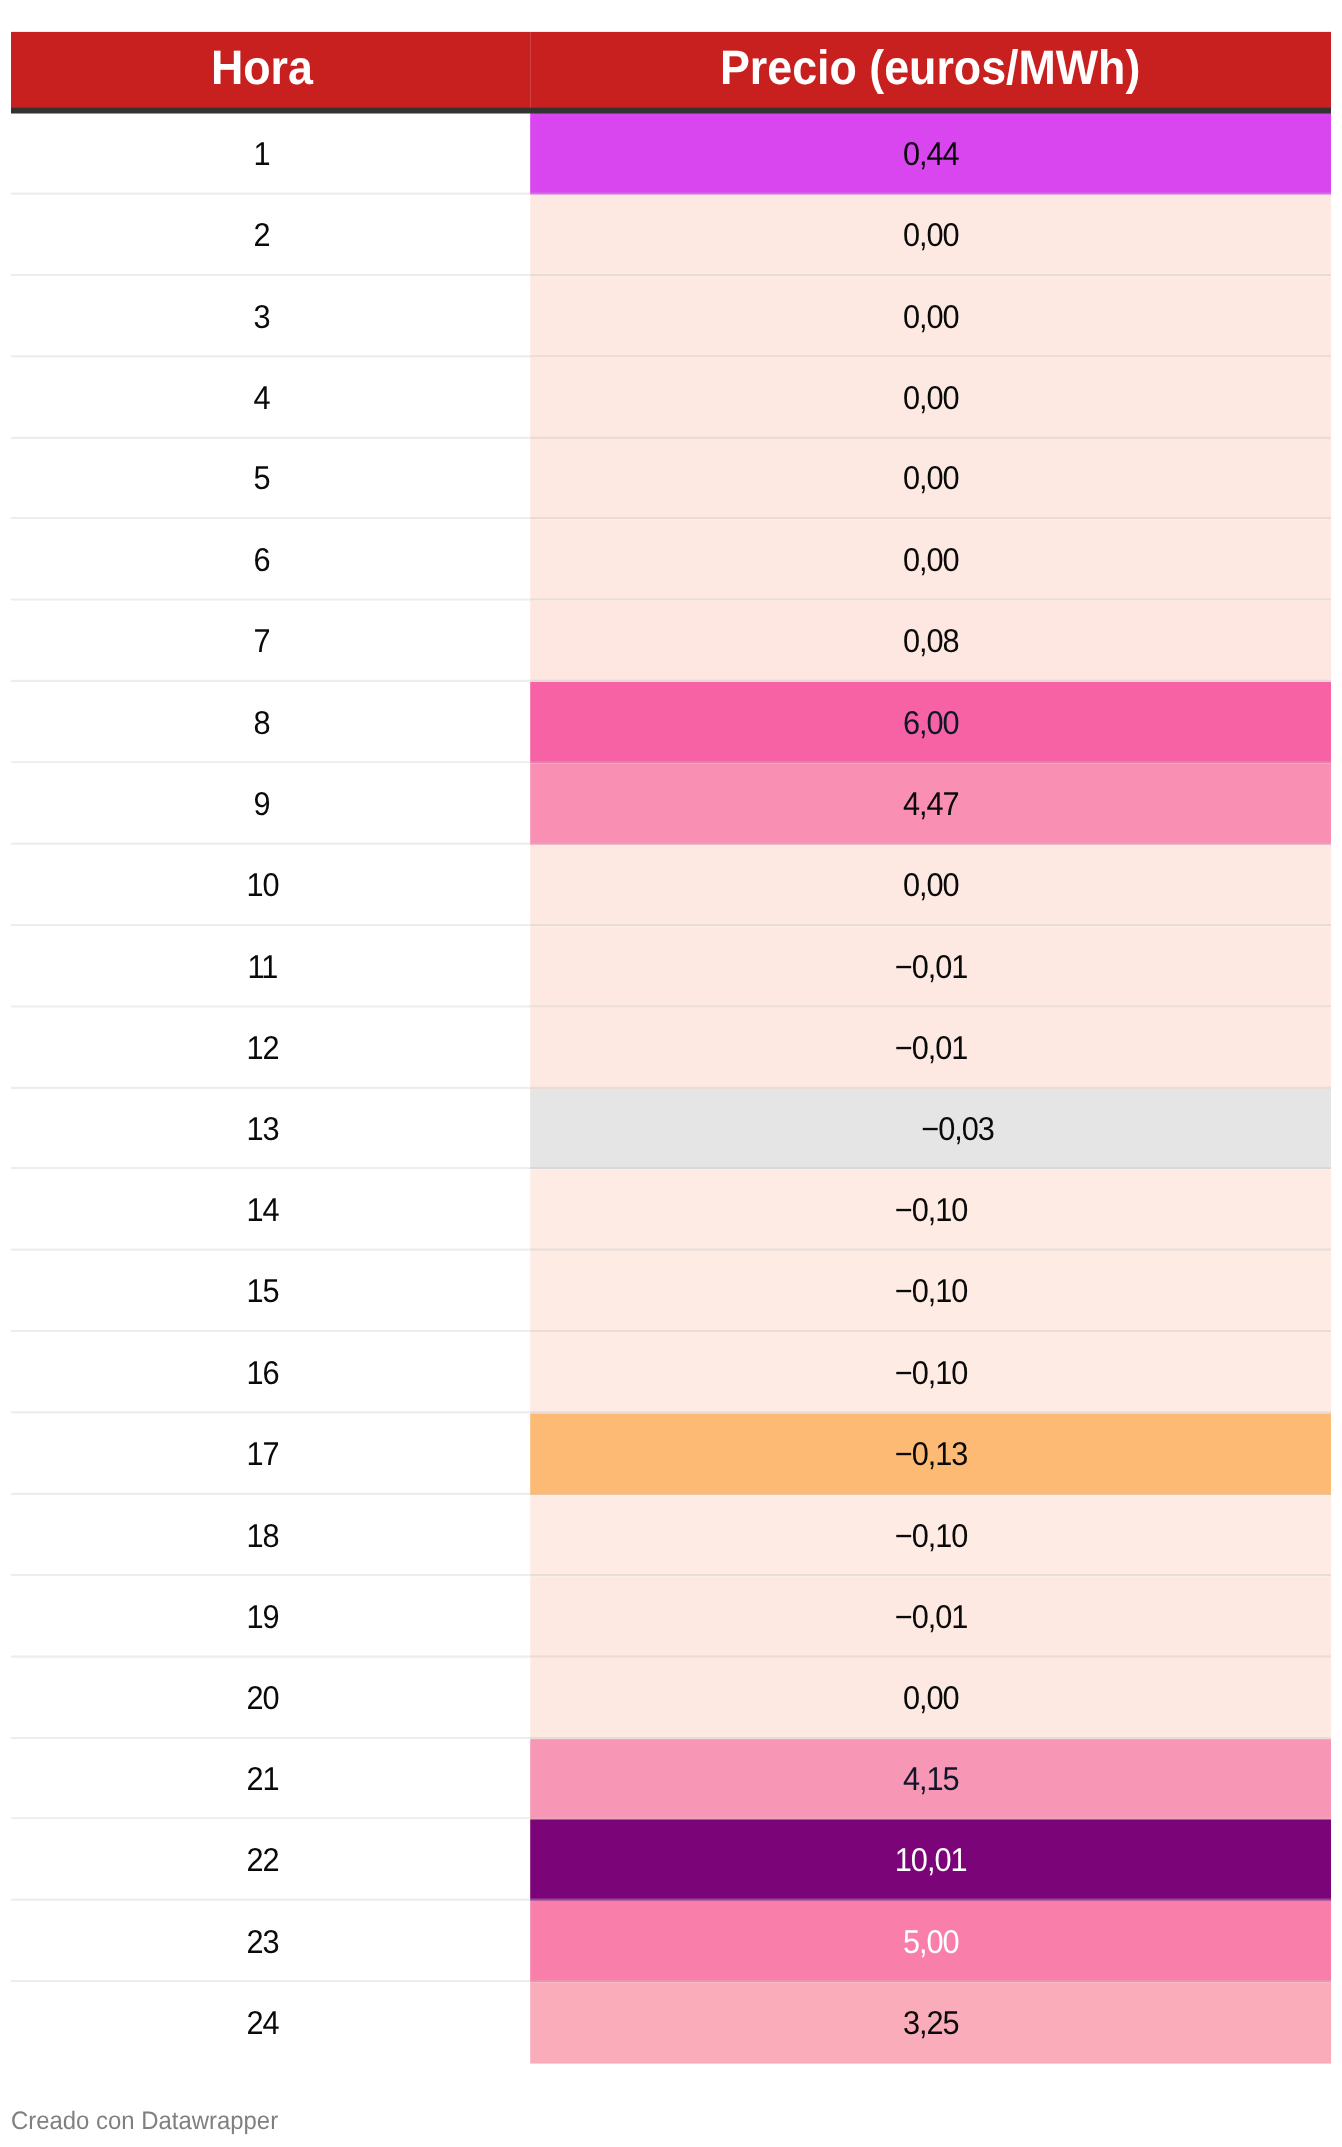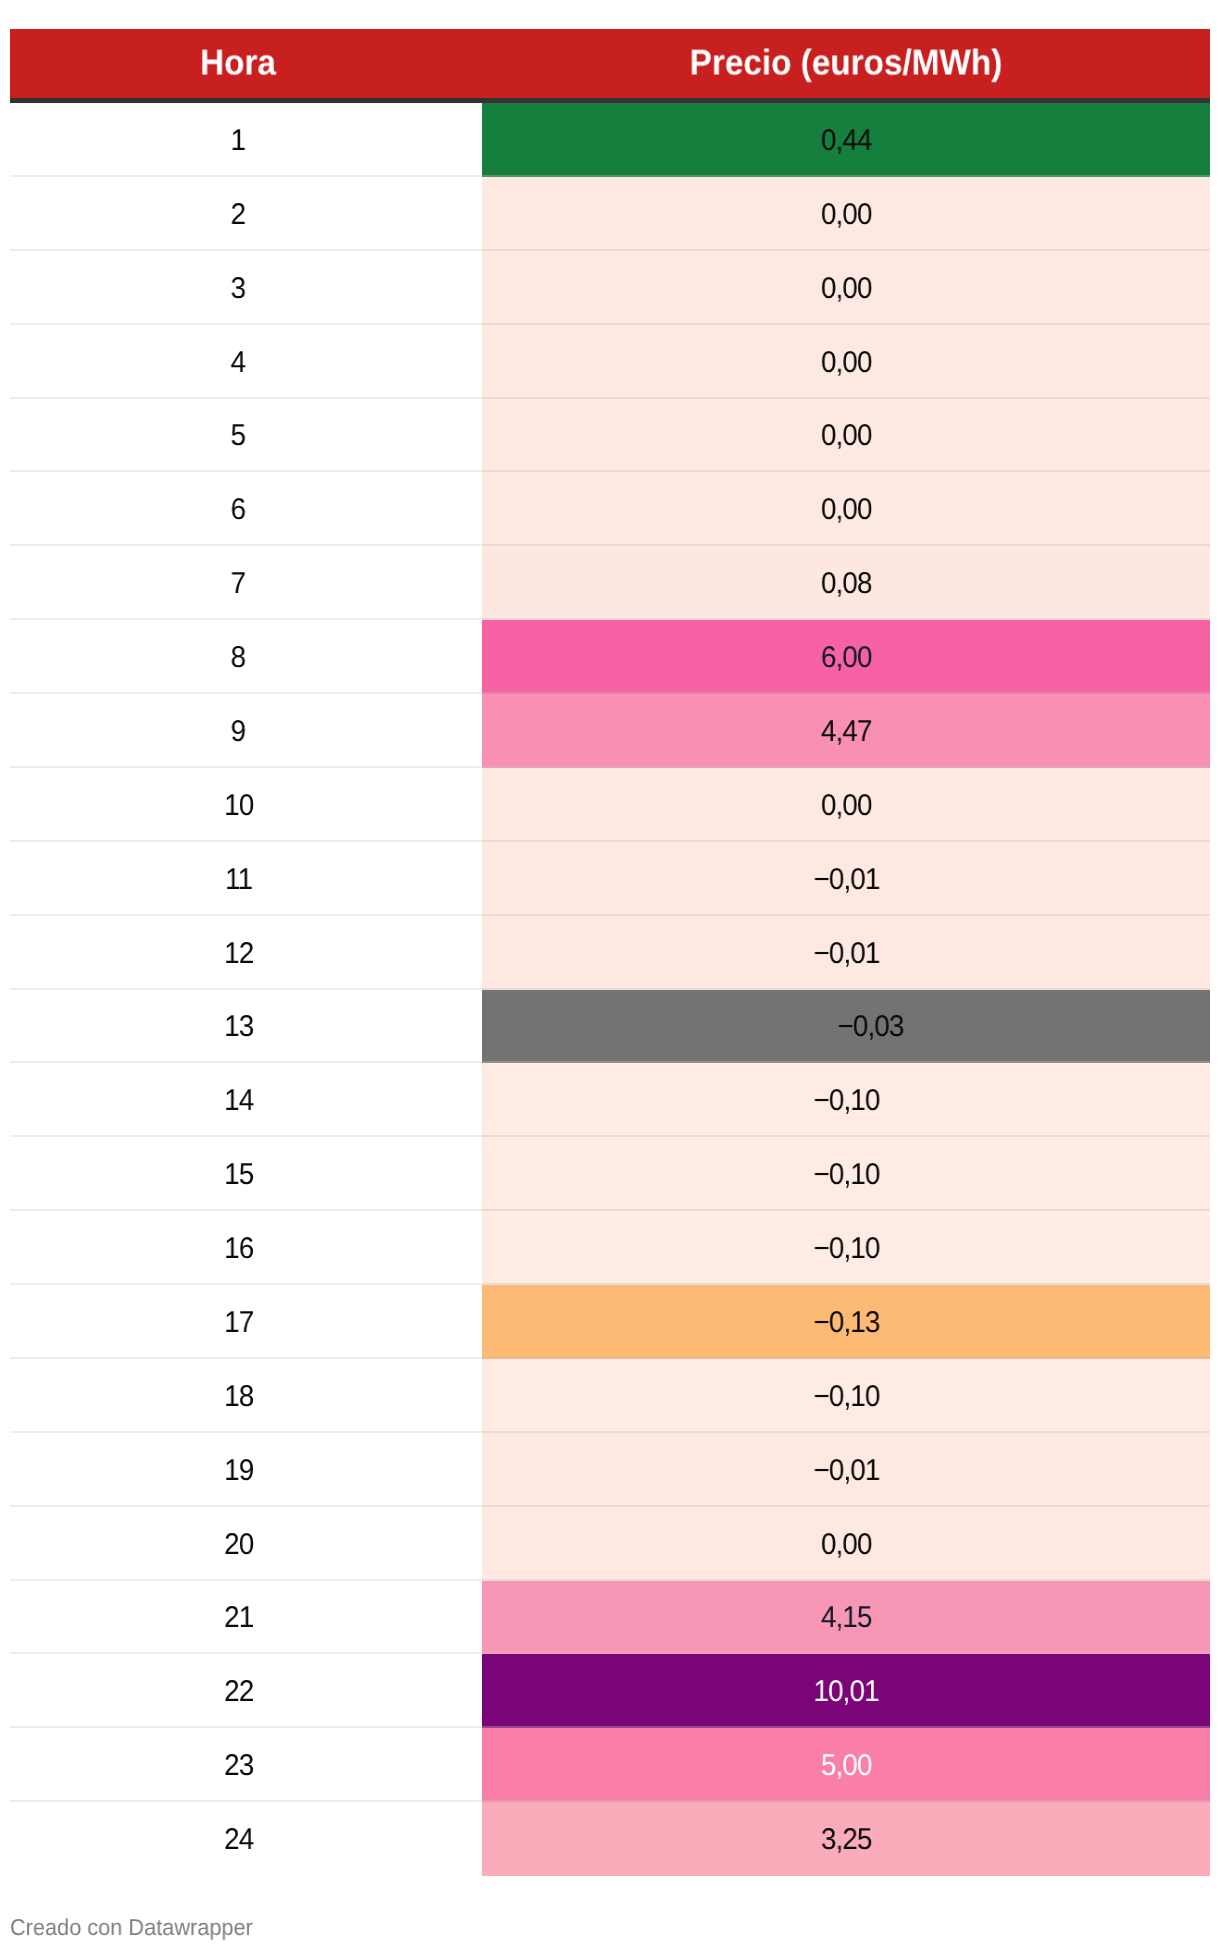--- a/index.html
+++ b/index.html
@@ -24,21 +24,21 @@
     top: 29px;
     width: 1200px;
   }
   table.dw-table {
     border-collapse: collapse;
     border-spacing: 0;
     width: 1200px;
     table-layout: fixed;
   }
   table.dw-table th {
-    font-size: 36px;
+    font-size: 44px;
     font-weight: bold;
     height: 69px;
     padding: 0;
     text-align: center;
     vertical-align: middle;
     line-height: 1;
   }
   table.dw-table th.col-hora-head { padding-right: 16px; }
   table.dw-table thead tr {
     border-bottom: 5px solid #333333;
@@ -101,21 +101,21 @@
     </colgroup>
     <thead>
       <tr style="border-bottom-color: rgb(51, 51, 51);">
         <th class="col-hora-head" style="background: rgb(200, 32, 31); color: rgb(255, 255, 255);"><span class="sx">Hora</span></th>
         <th class="col-precio-head" style="background: rgb(200, 32, 31); color: rgb(255, 255, 255);"><span class="sx">Precio (euros/MWh)</span></th>
       </tr>
     </thead>
     <tbody id="tbody">
         <tr>
           <td class="cell-hora"><span class="sx-body">1</span></td>
-          <td class="cell-precio" style="background: #15803d; color: rgb(10, 10, 10);"><span class="sx-body">0,44</span></td>
+          <td class="cell-precio" style="background: #d946ef; color: rgb(10, 10, 10);"><span class="sx-body">0,44</span></td>
         </tr>
         <tr>
           <td class="cell-hora"><span class="sx-body">2</span></td>
           <td class="cell-precio" style="background: rgb(253, 233, 226); color: rgb(10, 10, 10);"><span class="sx-body">0,00</span></td>
         </tr>
         <tr>
           <td class="cell-hora"><span class="sx-body">3</span></td>
           <td class="cell-precio" style="background: rgb(253, 233, 226); color: rgb(10, 10, 10);"><span class="sx-body">0,00</span></td>
         </tr>
         <tr>
@@ -149,21 +149,21 @@
         <tr>
           <td class="cell-hora"><span class="sx-body">11</span></td>
           <td class="cell-precio" style="background: rgb(253, 233, 226); color: rgb(10, 10, 10);"><span class="sx-body">−0,01</span></td>
         </tr>
         <tr>
           <td class="cell-hora"><span class="sx-body">12</span></td>
           <td class="cell-precio" style="background: rgb(253, 233, 226); color: rgb(10, 10, 10);"><span class="sx-body">−0,01</span></td>
         </tr>
         <tr>
           <td class="cell-hora"><span class="sx-body">13</span></td>
-          <td class="cell-precio" style="background: #737373; color: rgb(10, 10, 10); padding-left: 48px;"><span class="sx-body">−0,03</span></td>
+          <td class="cell-precio" style="background: #e5e5e5; color: rgb(10, 10, 10); padding-left: 48px;"><span class="sx-body">−0,03</span></td>
         </tr>
         <tr>
           <td class="cell-hora"><span class="sx-body">14</span></td>
           <td class="cell-precio" style="background: rgb(253, 235, 228); color: rgb(10, 10, 10);"><span class="sx-body">−0,10</span></td>
         </tr>
         <tr>
           <td class="cell-hora"><span class="sx-body">15</span></td>
           <td class="cell-precio" style="background: rgb(253, 235, 228); color: rgb(10, 10, 10);"><span class="sx-body">−0,10</span></td>
         </tr>
         <tr>

